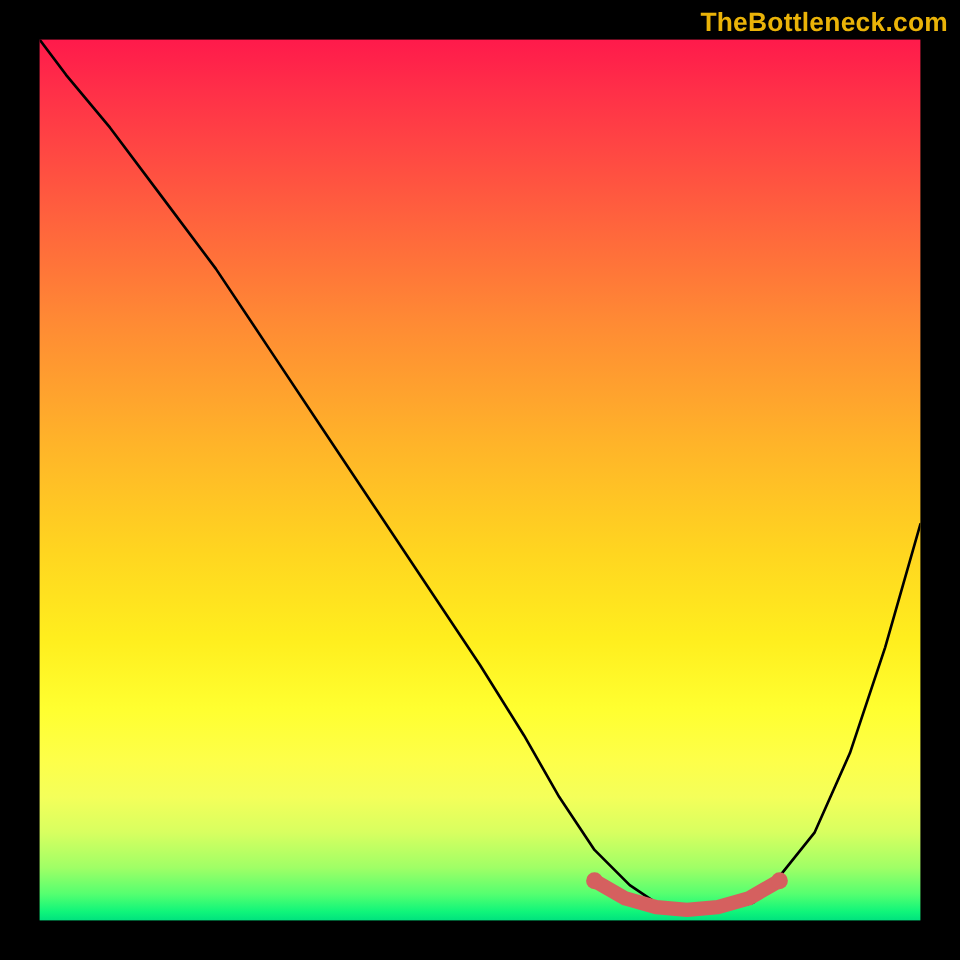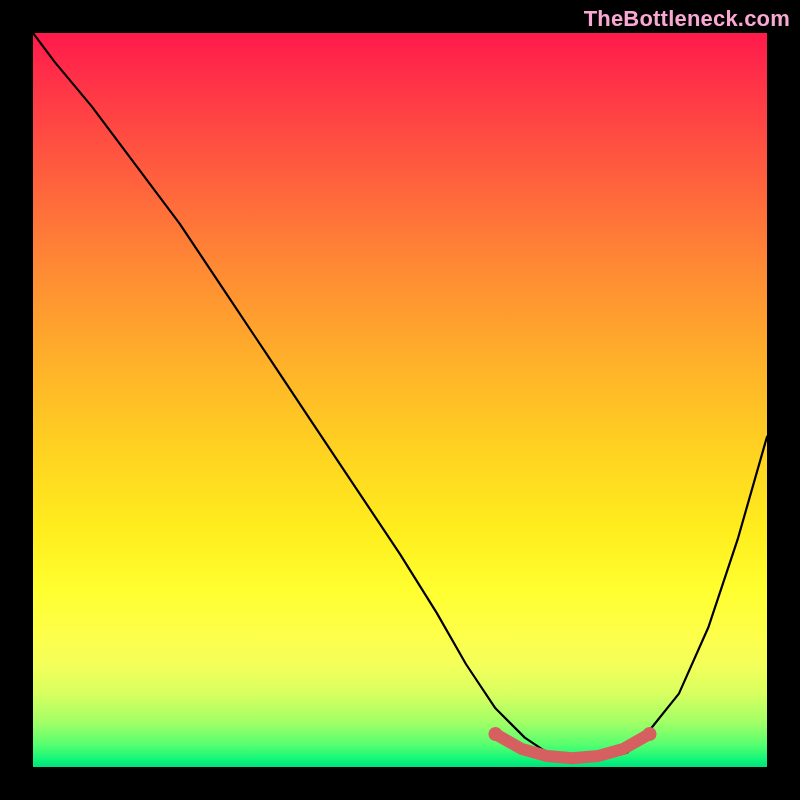--- a/index.html
+++ b/index.html
@@ -14,21 +14,21 @@
   .frame {
     position: relative;
     width: 800px;
     height: 800px;
     background: #000;
   }
   .watermark {
     position: absolute;
     top: 6px;
     right: 10px;
-    color: #f9a8d4;
+    color: #eab308;
     font-size: 22px;
     font-weight: 600;
     letter-spacing: 0.2px;
     z-index: 3;
     pointer-events: none;
   }
   .plot-bg {
     position: absolute;
     left: 33px;
     top: 33px;

